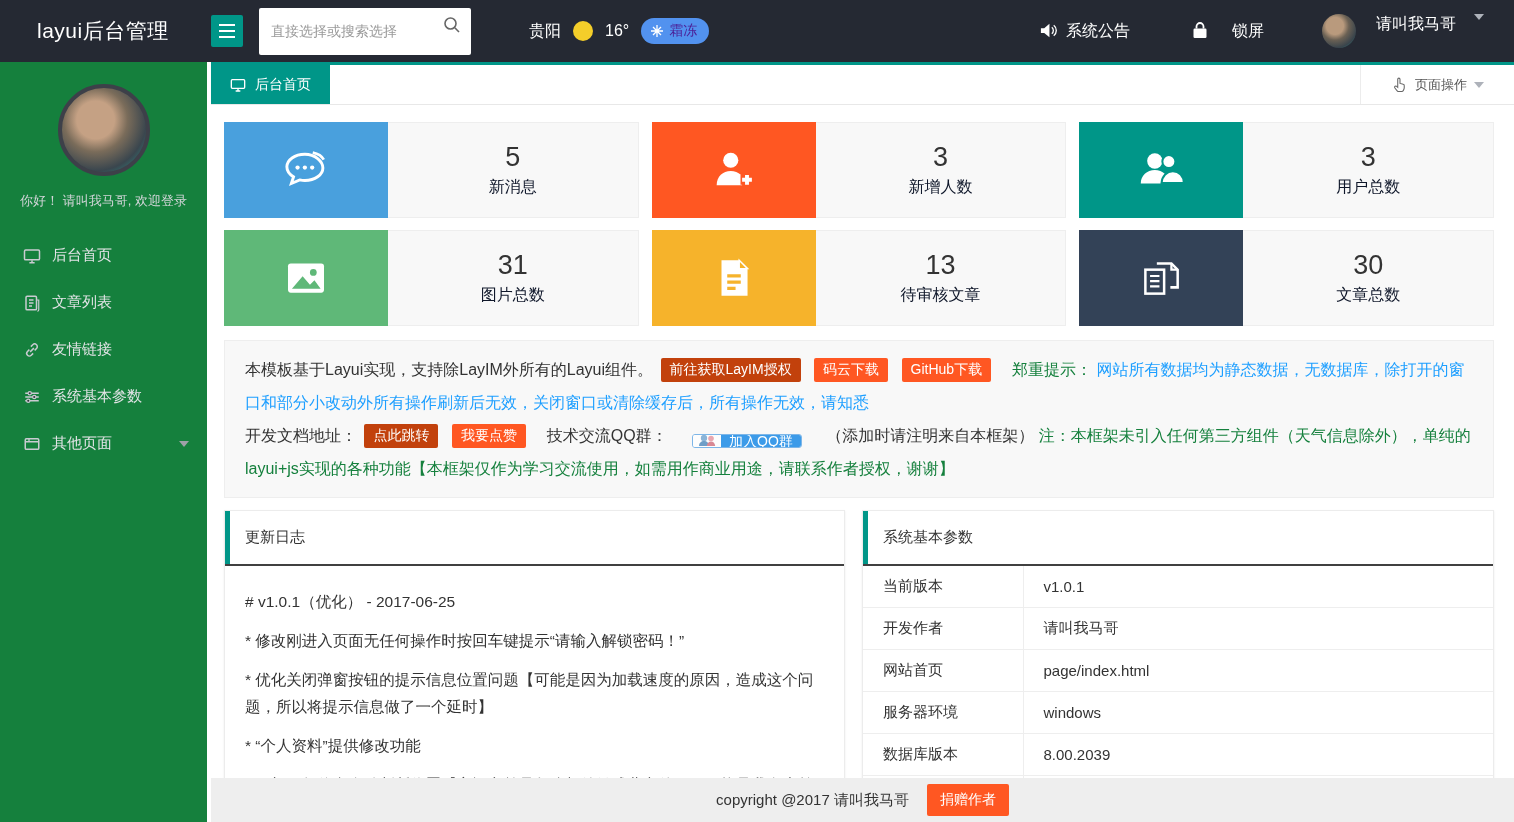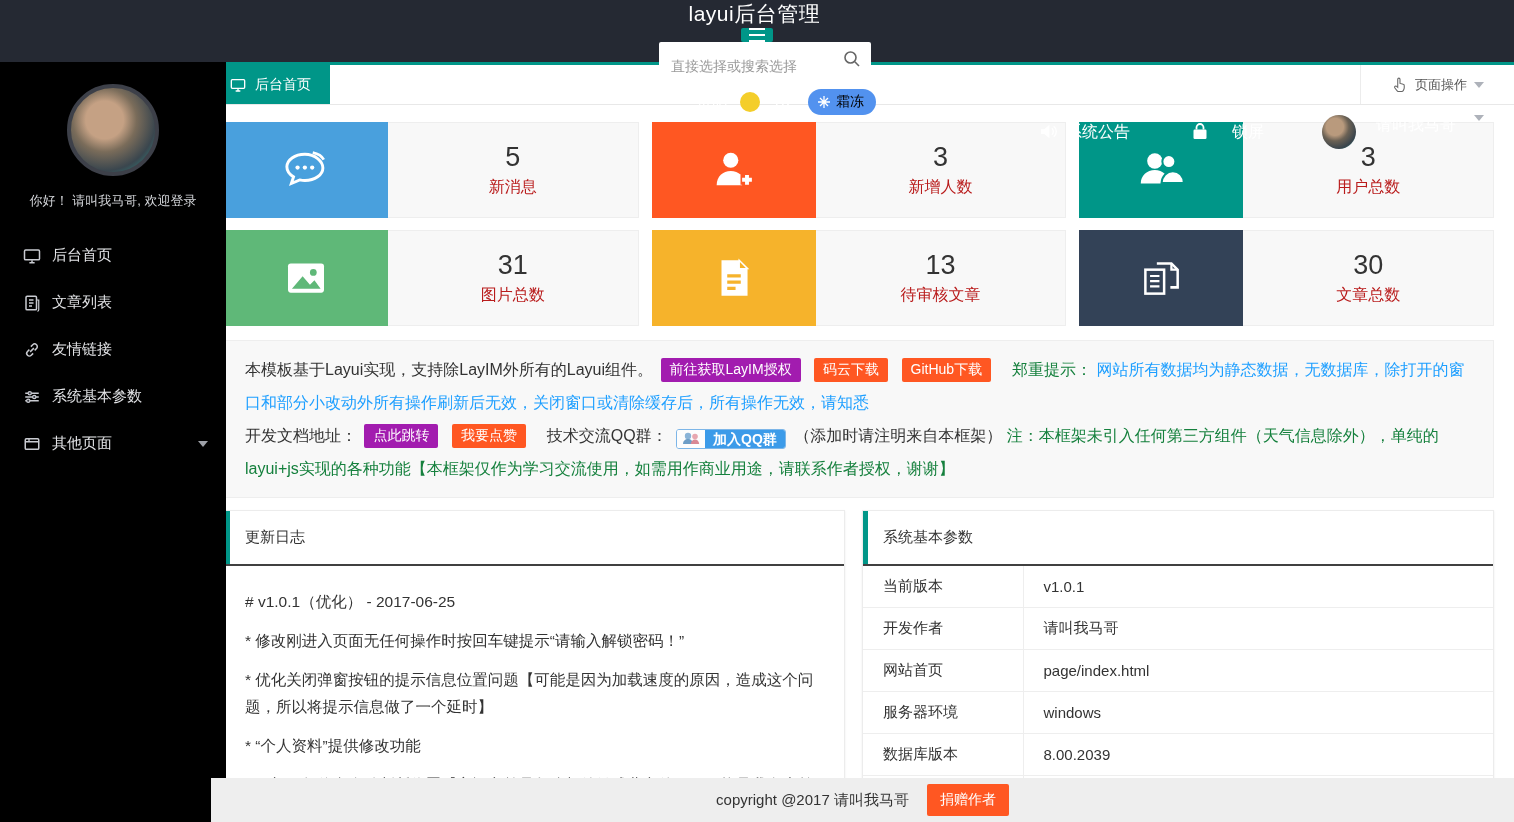--- a/index.html
+++ b/index.html
@@ -1,45 +1,45 @@
 <!DOCTYPE html>
 <html><head>
 <meta charset="utf-8">
 <style>
   * { margin:0; padding:0; box-sizing:border-box; }
   html,body { width:1514px; height:822px; overflow:hidden; background:#fff;
     font-family:"Liberation Sans","DejaVu Sans",sans-serif; }
 
   
   .header { position:absolute; left:0; top:0; right:0; height:62px; background:#252933;
-    display:flex; align-items:center; z-index:20;flex-direction:column; }
+    display:flex; align-items:center; z-index:20; }
   .logo { width:211px; color:#fff; font-size:21px; padding-left:37px; letter-spacing:.5px; }
   .burger { width:32px; height:32px; background:#009688; border:none; border-radius:2px;
     display:flex; flex-direction:column; justify-content:center; align-items:center; gap:4px; cursor:pointer; }
   .burger i { display:block; width:16px; height:2px; background:#fff; }
   .search-wrap { position:relative; margin-left:16px; }
   .search-wrap input { width:212px; height:47px; border:none; border-radius:2px; padding:0 34px 0 12px;
     font-size:14px; color:#333; outline:none; background:#fff; font-family:inherit; }
   .search-wrap input::placeholder { color:#9a9a9a; }
   .search-ico { position:absolute; right:9px; top:7px; }
   .weather { display:flex; align-items:center; margin-left:58px; color:#fff; font-size:16px; gap:12px; }
   .sun { width:20px; height:20px; border-radius:50%; background:#F4CE2A; display:inline-block; }
-  .frost-badge { display:inline-flex; align-items:center; gap:5px; background:#5292EF; color:#000000;
+  .frost-badge { display:inline-flex; align-items:center; gap:5px; background:#5292EF; color:#4c1d95;
     border-radius:14px; padding:4px 12px 4px 9px; font-size:14px; }
   .h-right { margin-left:auto; display:flex; align-items:center; color:#fff; font-size:16px; padding-right:30px; }
   .h-item { display:flex; align-items:flex-start; gap:8px; cursor:pointer; }
   .gap1 { margin-right:62px; } .gap2 { margin-right:58px;gap:24px; }
   .avatar-sm { width:34px; height:34px; border-radius:50%;
     background:radial-gradient(circle at 38% 35%,#b99a7d 0 28%,#6b6154 46%,#39444c 72%,#2aa79b 100%); }
   .uname { margin:0 10px 0 12px; }
   .caret { width:0; height:0; border-left:5px solid transparent; border-right:5px solid transparent;
     border-top:6px solid #aeb2ba; display:inline-block; }
 
   
-  .sidebar { position:absolute; left:0; top:62px; bottom:0; width:226px; background:#000000; z-index:10; }
+  .sidebar { position:absolute; left:0; top:62px; bottom:0; width:207px; background:#15803d; z-index:10; }
   .avatar-big { width:92px; height:92px; border-radius:50%; margin:22px auto 0; border:4px solid #3d4049;
     background:radial-gradient(circle at 40% 38%,#c5a184 0 26%,#7a6c5a 44%,#3a464e 70%,#27a298 100%); }
   .greet { color:#d4d6da; font-size:13px; text-align:center; margin-top:16px; }
   .menu { margin-top:22px; }
   .menu-item { display:flex; align-items:center; gap:11px; color:#e3e4e7; font-size:15px;
     padding:14px 18px 14px 23px; cursor:pointer; position:relative; }
   .menu-item svg { flex:0 0 auto; }
   .menu-caret { margin-left:auto; width:0; height:0; border-left:5px solid transparent;
     border-right:5px solid transparent; border-top:6px solid #9ea1a8; }
 
@@ -55,30 +55,30 @@
   .content { padding:17px 20px 0 13px; }
 
   .stats { display:grid; grid-template-columns:repeat(3,1fr); gap:12px 13px; }
   .card { display:flex; height:96px; cursor:pointer; }
   .icon-box { width:164px; display:flex; align-items:center; justify-content:center; }
   .c1 { background:#49A0DD; } .c2 { background:#FF5722; } .c3 { background:#009688; }
   .c4 { background:#5FB878; } .c5 { background:#F6B32B; } .c6 { background:#334257; }
   .card-info { flex:1; background:#f8f8f8; border:1px solid #eee; border-left:none;
     display:flex; flex-direction:column; align-items:center; justify-content:center; gap:4px; }
   .card-val { font-size:27px; color:#333; }
-  .card-lab { font-size:16px; color:#b91c1c; }
+  .card-lab { font-size:16px; color:#0f172a; }
 
   .notice { margin-top:14px; background:#f8f8f8; border:1px solid #eee; padding:12px 20px;
     font-size:16px; line-height:33px; color:#333; }
   .btn { display:inline-block; border:none; border-radius:2px; color:#fff; font-size:14px;
     padding:3px 9px; margin:0 3px; cursor:pointer; vertical-align:1px; font-family:inherit; }
-  .btn-teal { background:#a21caf; } .btn-orange { background:#FF5722;margin-left:6px; }
+  .btn-teal { background:#c2410c; } .btn-orange { background:#FF5722;margin-left:6px; }
   .t-red { color:#15803d; } .t-blue { color:#1E9FFF; }
   .qq-badge { display:inline-flex; align-items:stretch; border:1px solid #7db6e8; border-radius:3px;
-    overflow:hidden; vertical-align:-7px; margin:0 4px; cursor:pointer; height:20px;font-weight:bold; }
+    overflow:hidden; vertical-align:-7px; margin:0 20px; cursor:pointer; height:14px; }
   .qq-ava { background:#fdfdfd; display:flex; align-items:center; padding:0 4px; }
   .qq-btn { background:#3C9BE9; color:#fff; font-size:14px; display:flex; align-items:center; padding:0 8px; }
 
   .panels { display:flex; gap:17px; margin-top:12px; align-items:flex-start; }
   .panel { background:#fff; border:1px solid #ececec; box-shadow:0 1px 2px rgba(0,0,0,.08); }
   .panel-log { flex:0 0 621px; }
   .panel-sys { flex:1; }
   .panel-head { position:relative; padding:17px 20px; font-size:15px; color:#333; border-bottom:2px solid #404040; }
   .panel-head::before { content:""; position:absolute; left:0; top:0; bottom:0; width:5px; background:#009688; }
   .log-body { padding:10px 20px 16px; font-size:15.5px; color:#333; }

